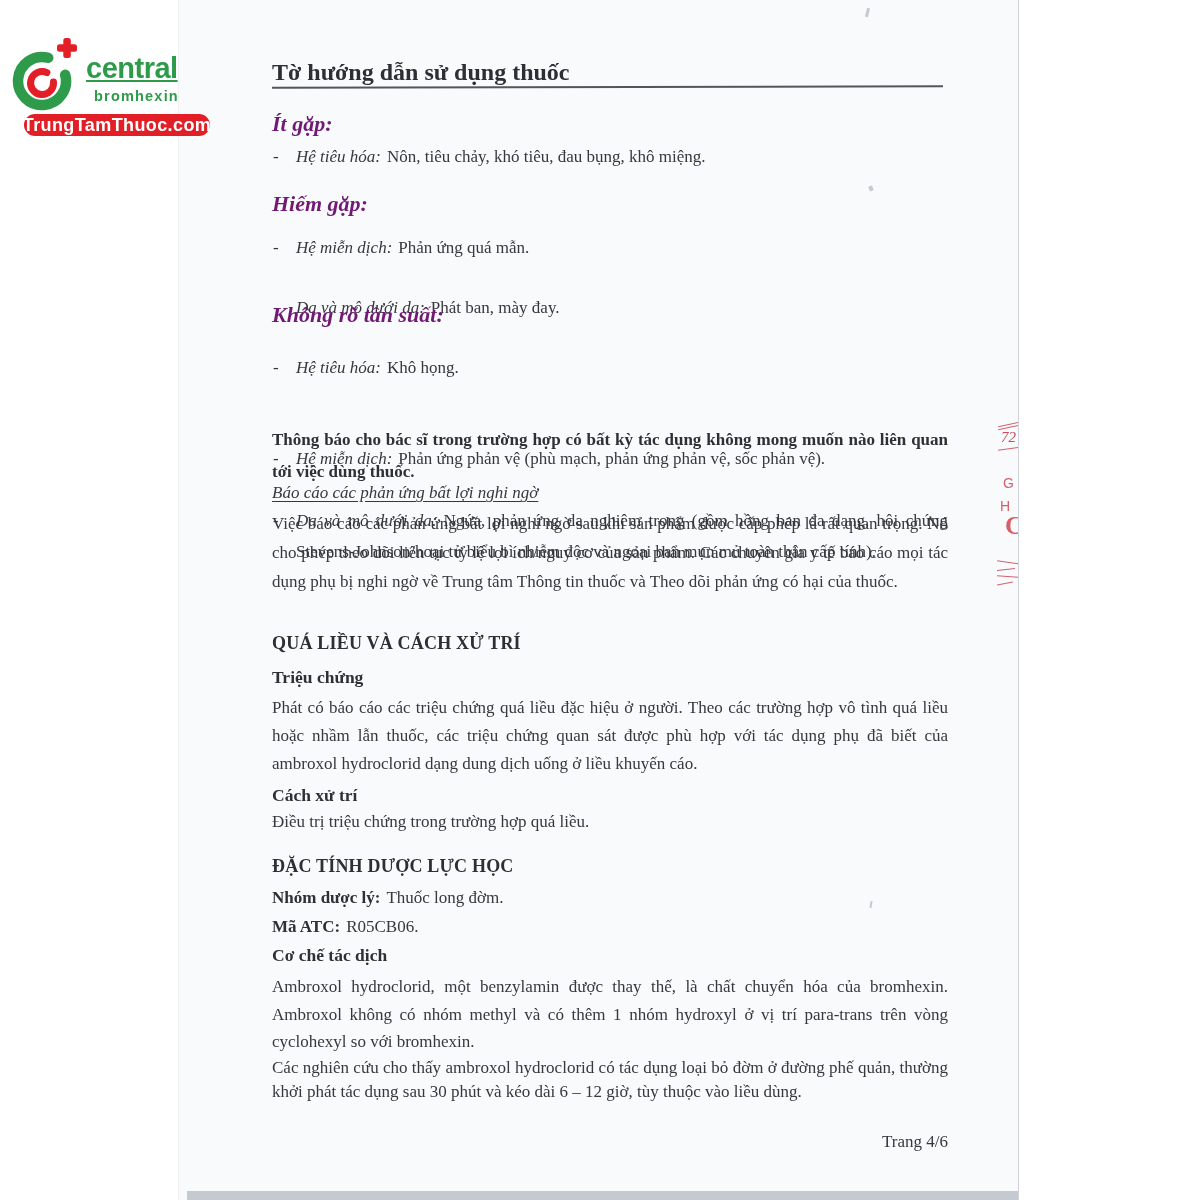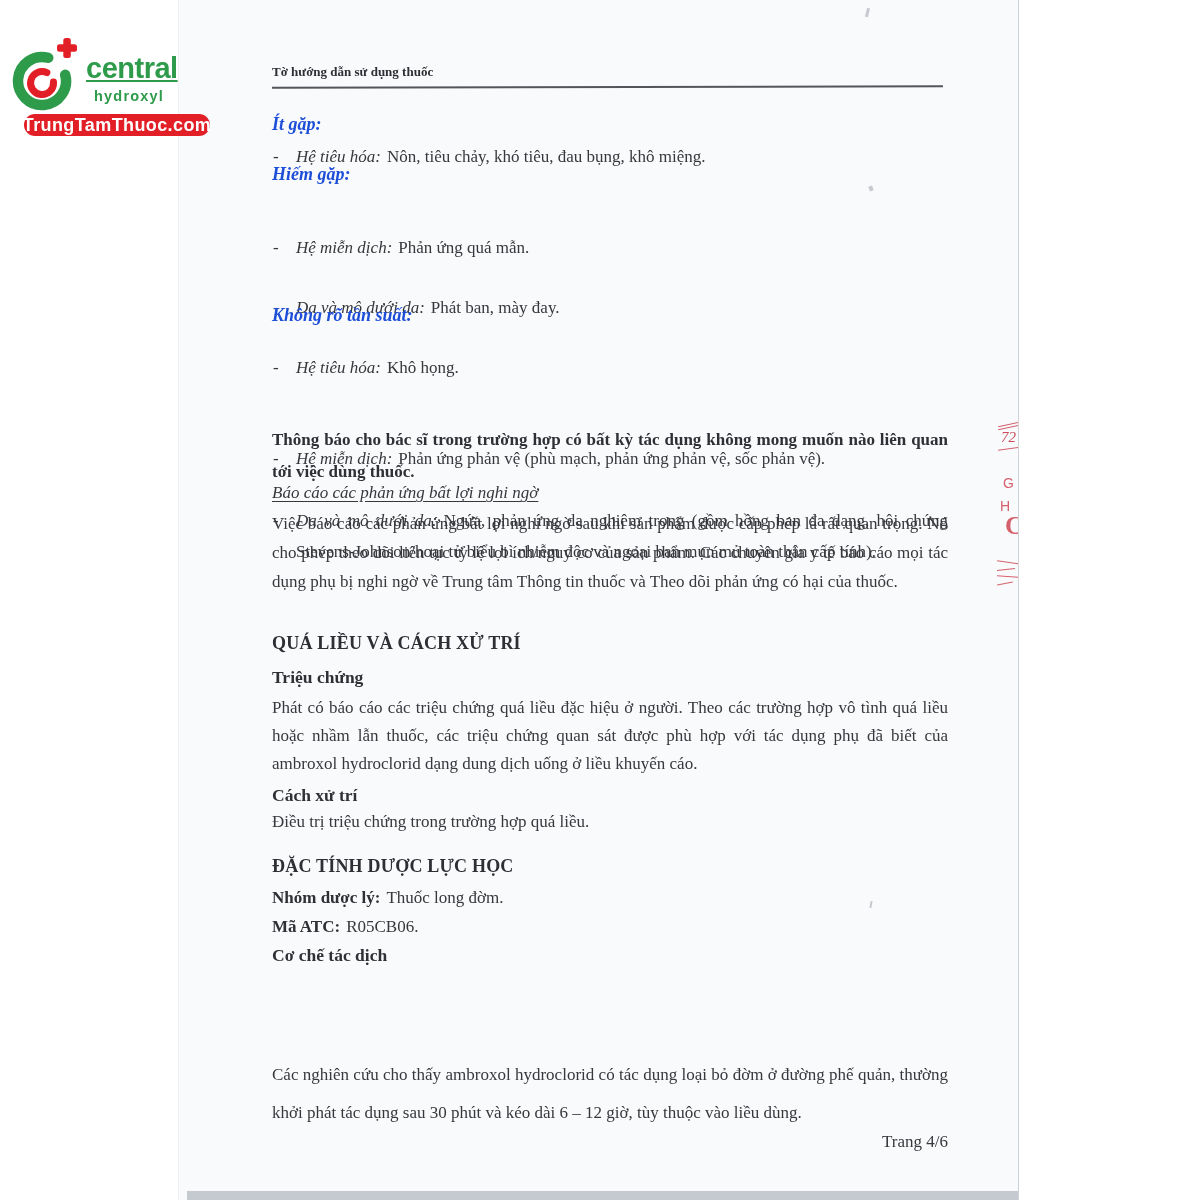--- a/index.html
+++ b/index.html
@@ -17,26 +17,26 @@
     border-right:1px solid #cfd2d7;
     border-left:1px solid #eef0f4;
     overflow:hidden;
   }
   
   .block {
     position:absolute; left:272px; width:676px;
     font-size:17px; line-height:28px; color:#37383c;
   }
   .justify { text-align:justify; }
-  .doc-title { font-weight:bold; font-size:13px; color:#2e2f34; width:400px; }
+  .doc-title { font-weight:bold; font-size:24px; color:#2e2f34; width:400px; }
   .rule {
     position:absolute; left:272px; width:671px; height:2px;
     background:#54555b; transform:rotate(-0.12deg);
   }
-  .subhead { font-weight:bold; font-style:italic; font-size:18px; color:#1d4ed8; }
+  .subhead { font-weight:bold; font-style:italic; font-size:22px; color:#701a75; }
   .heading { font-weight:bold; font-size:18px; letter-spacing:0.2px; color:#2e2f34; }
   .bold-sub { font-weight:bold; font-size:17.5px; color:#2f3035; }
   .bold-para { font-weight:bold; line-height:32px; color:#2f3035; }
   .underline-it { font-style:italic; text-decoration:underline; text-underline-offset:3px; }
   .bullet { padding-left:24px; position:relative; }
   .bullet .dash { position:absolute; left:1px; top:0; }
   .bullet .lbl { font-style:italic; margin-right:6px; }
   .label-para .lbl-b { font-weight:bold; margin-right:6px; color:#2f3035; }
   .footer-page { text-align:right; }
   
@@ -94,35 +94,35 @@
   </div>
 
   <div class="logo">
     <svg width="68" height="76" viewBox="0 0 68 76">
       <path d="M 36.2 21.8 A 24 24 0 1 0 53.2 38.8" fill="none" stroke="#2E9B4B" stroke-width="10.5" stroke-linecap="round"></path>
       <path d="M 34.9 36.6 A 11.5 11.5 0 1 0 41.5 46" fill="none" stroke="#E21F26" stroke-width="7" stroke-linecap="round"></path>
       <rect x="45" y="8.2" width="20" height="7.5" rx="2.5" fill="#E21F26"></rect>
       <rect x="51.3" y="2" width="7.5" height="20" rx="2.5" fill="#E21F26"></rect>
     </svg>
     <div class="brand">central</div>
-    <div class="brand-sub">hydroxyl</div>
+    <div class="brand-sub">bromhexin</div>
     <div class="pill">
       <span>TrungTamThuoc.com</span>
     </div>
   </div>
 
   <div class="block doc-title" style="top:58px">Tờ hướng dẫn sử dụng thuốc</div>
   <div class="rule" style="top:86px"></div>
 
   <div class="block subhead" style="top:110px">Ít gặp:</div>
   <div class="block bullet" style="top:143px">
     <span class="dash">-</span><span class="lbl">Hệ tiêu hóa:</span><span>Nôn, tiêu chảy, khó tiêu, đau bụng, khô miệng.</span>
   </div>
 
-  <div class="block subhead" style="top:160px">Hiếm gặp:</div>
+  <div class="block subhead" style="top:190px">Hiếm gặp:</div>
   <div class="block bullet" style="top:206px">
     <span class="dash">-</span><span class="lbl">Hệ miễn dịch:</span><span>Phản ứng quá mẫn.</span>
   </div>
   <div class="block bullet" style="top:238px">
     <span class="dash">-</span><span class="lbl">Da và mô dưới da:</span><span>Phát ban, mày đay.</span>
   </div>
   <div class="block bullet" style="top:270px">
     <span class="dash">-</span><span class="lbl">Hệ tiêu hóa:</span><span>Khô họng.</span>
   </div>
 
@@ -146,17 +146,18 @@
   <div class="block" style="top:808px">Điều trị triệu chứng trong trường hợp quá liều.</div>
 
   <div class="block heading" style="top:852px">ĐẶC TÍNH DƯỢC LỰC HỌC</div>
   <div class="block label-para" style="top:884px">
     <span class="lbl-b">Nhóm dược lý:</span><span>Thuốc long đờm.</span>
   </div>
   <div class="block label-para" style="top:913px">
     <span class="lbl-b">Mã ATC:</span><span>R05CB06.</span>
   </div>
   <div class="block bold-sub" style="top:941px">Cơ chế tác dịch</div>
-  <div class="block justify" style="top:1056px;line-height:38px">Các nghiên cứu cho thấy ambroxol hydroclorid có tác dụng loại bỏ đờm ở đường phế quản, thường khởi phát tác dụng sau 30 phút và kéo dài 6 – 12 giờ, tùy thuộc vào liều dùng.</div>
+  <div class="block justify" style="top:973px;line-height:27.5px">Ambroxol hydroclorid, một benzylamin được thay thế, là chất chuyển hóa của bromhexin. Ambroxol không có nhóm methyl và có thêm 1 nhóm hydroxyl ở vị trí para-trans trên vòng cyclohexyl so với bromhexin.</div>
+  <div class="block justify" style="top:1056px;line-height:24px">Các nghiên cứu cho thấy ambroxol hydroclorid có tác dụng loại bỏ đờm ở đường phế quản, thường khởi phát tác dụng sau 30 phút và kéo dài 6 – 12 giờ, tùy thuộc vào liều dùng.</div>
 
   <div class="block footer-page" style="top:1128px">Trang 4/6</div>
 
 </div>
 
 </body></html>

